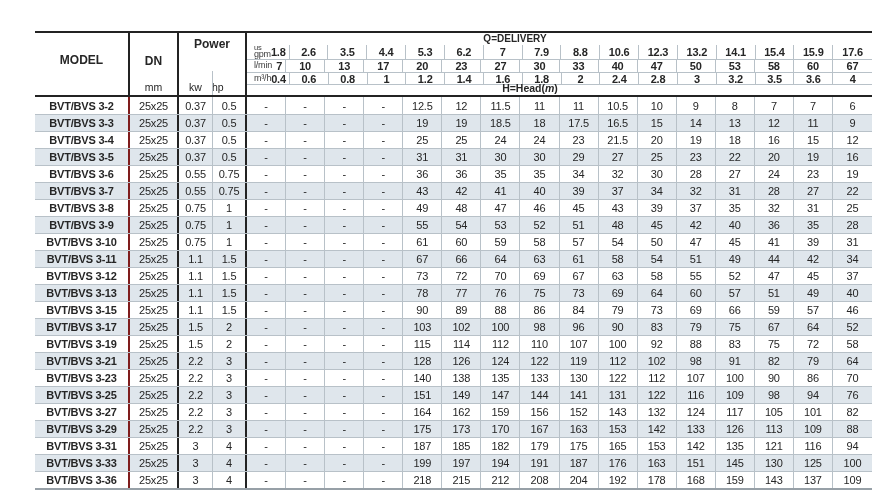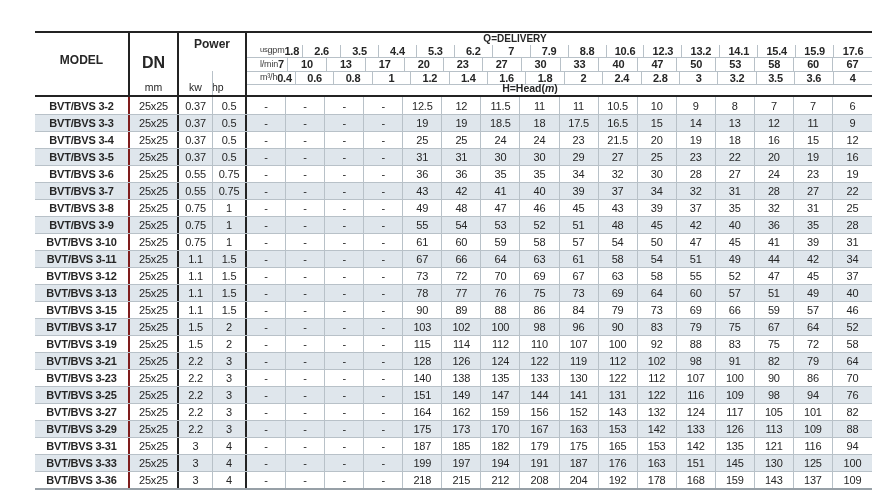--- a/index.html
+++ b/index.html
@@ -34,21 +34,21 @@
 
   
   .thead { position: relative; height: 64px; border-bottom: 2.5px solid #232323; }
   .th-model {
     position: absolute; left: 0; top: 0; width: 95px; height: 100%;
     border-right: 2px solid #232323;
     display: flex; align-items: center; justify-content: center;
     font-weight: 700; font-size: 12px; padding-bottom: 8px;
   }
   .th-dn { position: absolute; left: 95px; top: 0; width: 49px; height: 100%; border-right: 2px solid #232323; }
-  .th-dn .dn-label { position: absolute; top: 21px; width: 100%; text-align: center; font-weight: 700; font-size: 16px; }
+  .th-dn .dn-label { position: absolute; top: 21px; width: 100%; text-align: center; font-weight: 700; font-size: 12px; }
   .th-dn .dn-unit  { position: absolute; bottom: 2px; width: 100%; text-align: center; font-size: 10.5px; }
   .th-power { position: absolute; left: 144px; top: 0; width: 68px; height: 100%; border-right: 2px solid #232323; }
   .th-power .power-label { position: absolute; top: 4px; width: 100%; text-align: center; font-weight: 700; font-size: 12px; }
   .th-power .kw-label { position: absolute; bottom: 2px; left: 0; width: 50%; text-align: center; font-size: 10.5px; }
   .th-power .hp-label { position: absolute; bottom: 2px; right: 0; width: 50%; font-size: 10.5px; }
   .th-power::after { content: ""; position: absolute; bottom: 0; left: 50%; width: 1px; height: 24px; background: #b8c1c8; }
 
   .th-q { position: absolute; left: 212px; right: 0; top: 0; height: 100%; }
   .q-delivery {
     position: absolute; top: 0px; left: 268px; transform: translateX(-50%);
@@ -62,22 +62,22 @@
   .q-unit-row { flex: 1; display: grid; grid-template-columns: repeat(16, 1fr); }
   .q-unit-row + .q-unit-row { border-top: 1px solid #b8c1c8; }
   .q-cell {
     display: flex; align-items: center; justify-content: center;
     border-right: 1px solid #b8c1c8;
     font-weight: 700; font-size: 11px; letter-spacing: -0.2px;
   }
   .q-cell:last-child { border-right: none; }
   .q-cell.q-first { justify-content: flex-end; padding-right: 3px; }
   .q-unit-label {
-    margin-right: auto; padding-left: 13px;
-    display: flex; flex-direction: row; align-items: flex-start;
+    margin-right: auto; padding-left: 7px;
+    display: flex; flex-direction: column; align-items: flex-start;
     line-height: 0.85; font-weight: 400; color: #3c3c3c; white-space: nowrap;
   }
   .q-unit-top  { font-size: 7.5px; }
   .q-unit-main { font-size: 9px; }
   .h-head {
     position: absolute; bottom: 1px; left: 283px; transform: translateX(-50%);
     font-weight: 700; font-size: 10.5px; white-space: nowrap;
   }
 
   

